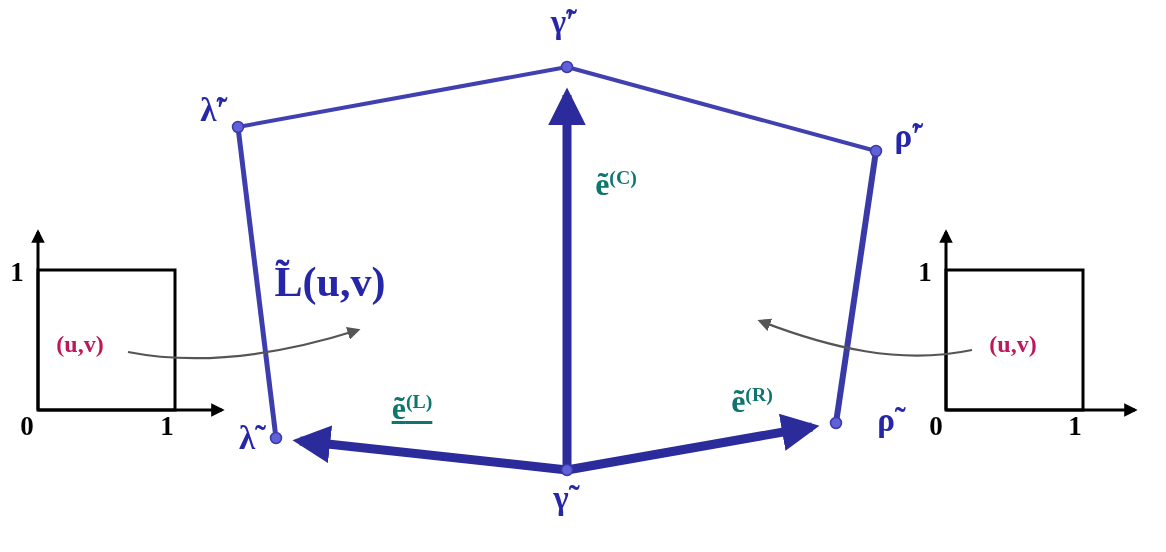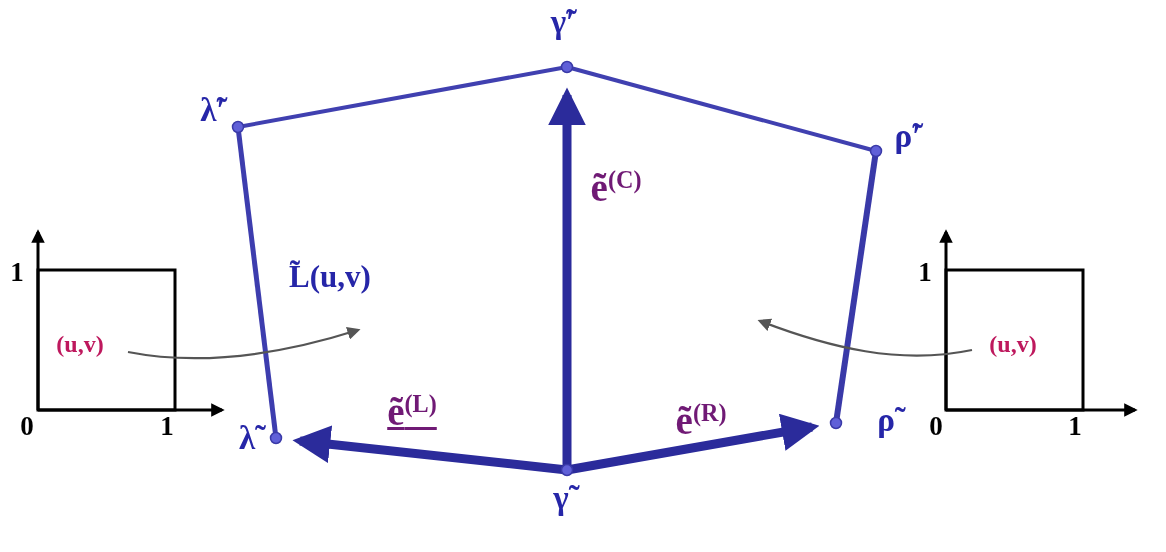--- a/index.html
+++ b/index.html
@@ -14,22 +14,22 @@
   .stage svg { position:absolute; left:0; top:0; }
   .lbl {
     position:absolute;
     transform:translateX(-50%);
     font-weight:bold;
     white-space:nowrap;
     line-height:1;
     user-select:none;
   }
   .blue  { color:#2626a8; font-size:33px; }
-  .map   { color:#2626a8; font-size:31px; }
-  .elbl  { color:#701a75; font-size:39px; }
+  .map   { color:#2626a8; font-size:42px; }
+  .elbl  { color:#0f766e; font-size:32px; }
   .sup   { font-size:0.62em; position:relative; top:-0.55em; font-weight:bold; }
   .axis-num { color:#000000; font-size:27px; }
   .uv    { color:#be185d; font-size:24px; }
 </style>
 </head>
 <body>
 
 <div class="stage">
 
   <svg width="1166" height="552" viewBox="0 0 1166 552">
@@ -79,21 +79,21 @@
 
   <div class="lbl blue" style="left:563px; top:6px;">γ̃′</div>
   <div class="lbl blue" style="left:213px; top:94px;">λ̃′</div>
   <div class="lbl blue" style="left:908px; top:120px;">ρ̃′</div>
   <div class="lbl blue" style="left:247px; top:422px;">λ̃</div>
   <div class="lbl blue" style="left:886px; top:404px;">ρ̃</div>
   <div class="lbl blue" style="left:561px; top:482px;">γ̃</div>
 
   <div class="lbl elbl" style="left:616px; top:168px;"><span>ẽ</span><span class="sup">(C)</span></div>
   <div class="lbl elbl" style="left:412px; top:392px;text-decoration:underline;"><span>ẽ</span><span class="sup">(L)</span></div>
-  <div class="lbl elbl" style="left:701px; top:385px;margin-top:16px;"><span>ẽ</span><span class="sup">(R)</span></div>
+  <div class="lbl elbl" style="left:752px; top:385px;"><span>ẽ</span><span class="sup">(R)</span></div>
 
   <div class="lbl map" style="left:330px; top:261px;">L̃(u,v)</div>
 
   <div class="lbl axis-num" style="left:17px; top:259px;">1</div>
   <div class="lbl axis-num" style="left:27px; top:413px;">0</div>
   <div class="lbl axis-num" style="left:167px; top:413px;">1</div>
   <div class="lbl uv" style="left:80px; top:332px;">(u,v)</div>
 
   <div class="lbl axis-num" style="left:925px; top:259px;">1</div>
   <div class="lbl axis-num" style="left:936px; top:413px;">0</div>

